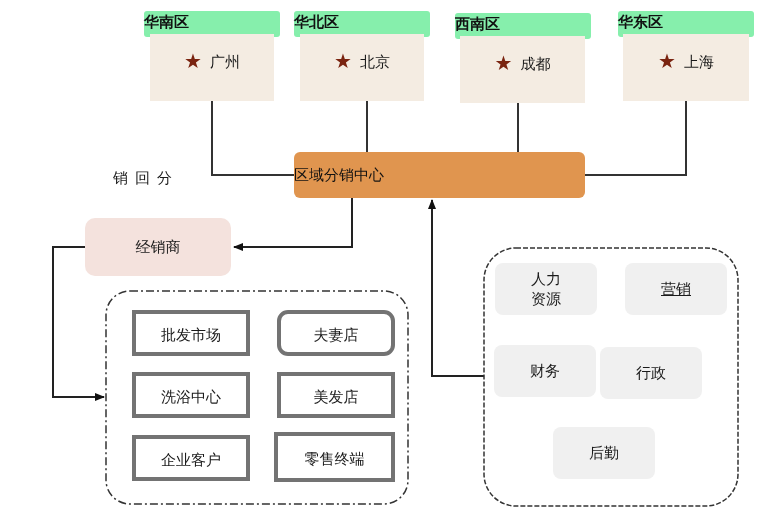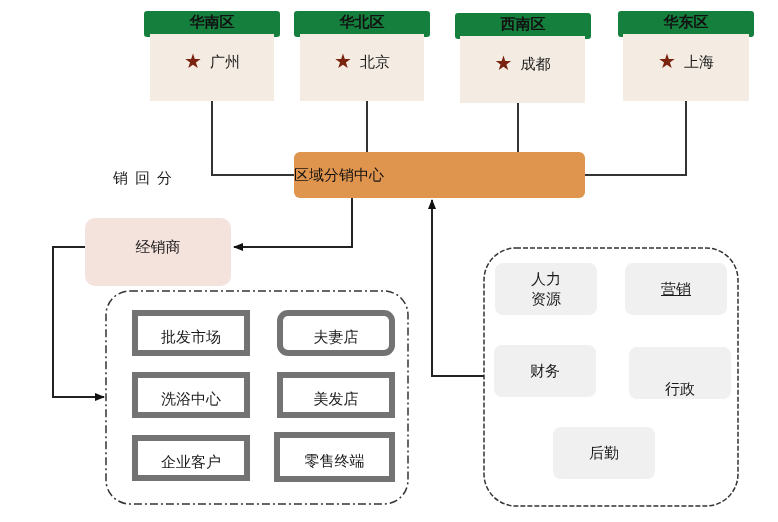--- a/index.html
+++ b/index.html
@@ -1,29 +1,29 @@
 <!DOCTYPE html>
 <html><head>
 <meta charset="utf-8">
 <style>
   html, body { margin:0; padding:0; background:#ffffff; }
   body { width:778px; height:522px; position:relative; overflow:hidden;
          font-family:"DejaVu Sans", sans-serif; color:#1a1a1a; }
-  .region-head { position:absolute; height:26px; background:#15803d; border-radius:3px;
-         text-align:center; font-weight:bold; font-size:15px; line-height:22px; color:#111; }
+  .region-head { position:absolute; height:26px; background:#86efac; border-radius:3px;
+         font-weight:bold; font-size:15px; line-height:22px; color:#111; }
   .region-body { position:absolute; height:67px; background:#f4ece2; text-align:center; }
   .region-body .inner { position:absolute; top:16px; left:0; right:0; font-size:15px; line-height:22px; }
   .star { color:#7a2410; font-size:20px; margin-right:8px; vertical-align:-1px; }
   .hub { position:absolute; left:294px; top:152px; width:291px; height:46px; background:#e0954f;
          border-radius:6px; line-height:46px; font-size:15px; color:#111; }
-  .dealer { position:absolute; left:85px; top:218px; width:146px; height:68px; background:#f4e2dd;
+  .dealer { position:absolute; left:85px; top:218px; width:146px; height:58px; background:#f4e2dd;
          border-radius:10px; text-align:center; line-height:58px; font-size:15px; }
   .side-label { position:absolute; left:113px; top:166px; width:90px; font-size:15px; line-height:24px;
          letter-spacing:7px; }
-  .outlet { position:absolute; width:118px; height:46px; border:6px solid #737373; box-sizing:border-box;
+  .outlet { position:absolute; width:118px; height:46px; border:4px solid #737373; box-sizing:border-box;
          background:#fff; text-align:center; line-height:42px; font-size:15px; }
   .dept { position:absolute; width:102px; height:52px; background:#f0f0f0; border-radius:8px;
          text-align:center; font-size:15px; display:flex; align-items:center; justify-content:center;
          line-height:20px; }
   svg.lines { position:absolute; left:0; top:0; }
 </style>
 </head>
 <body>
 
 <svg class="lines" width="778" height="522">
@@ -93,18 +93,18 @@
       <div>人力</div>
       <div>资源</div>
     </div>
 </div>
 <div class="dept" style="left:625px; top:263px;text-decoration:underline;">
   <span>营销</span>
 </div>
 <div class="dept" style="left:494px; top:345px;">
   <span>财务</span>
 </div>
-<div class="dept" style="left:629px; top:347px;align-items:flex-end;">
+<div class="dept" style="left:600px; top:347px;">
   <span>行政</span>
 </div>
 <div class="dept" style="left:553px; top:427px;">
   <span>后勤</span>
 </div>
 
 </body></html>

